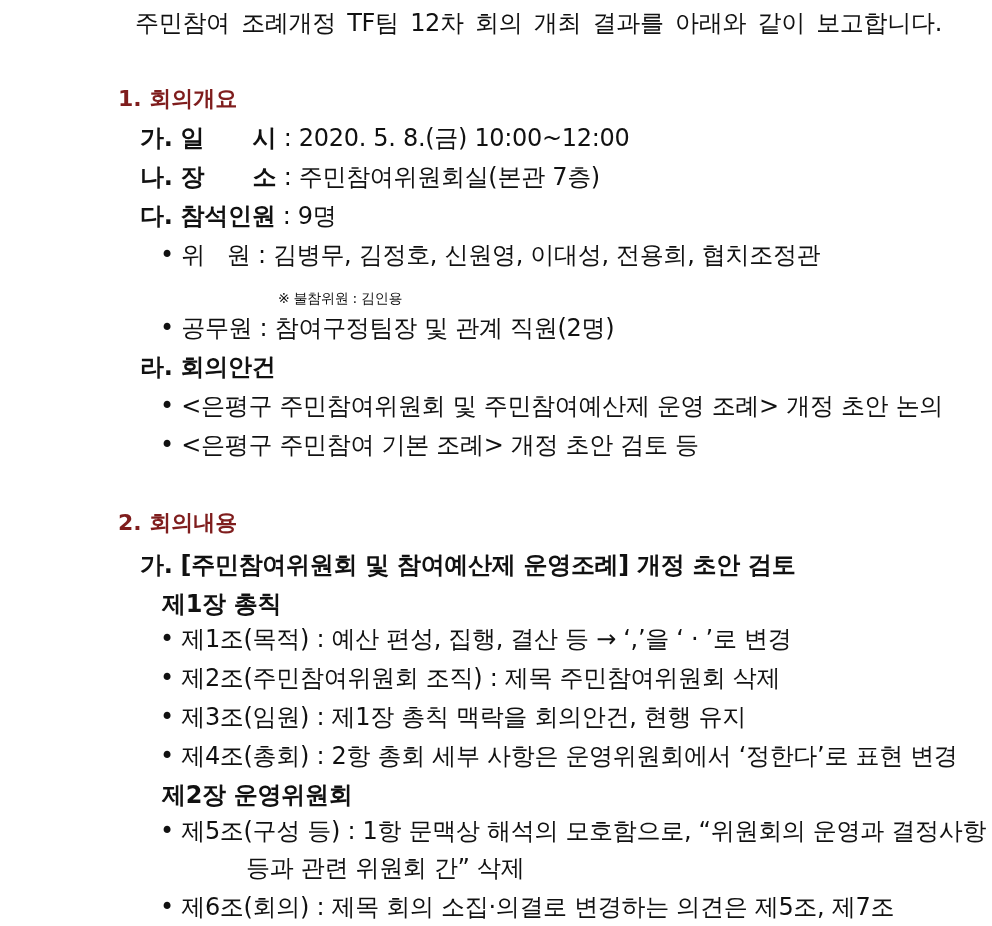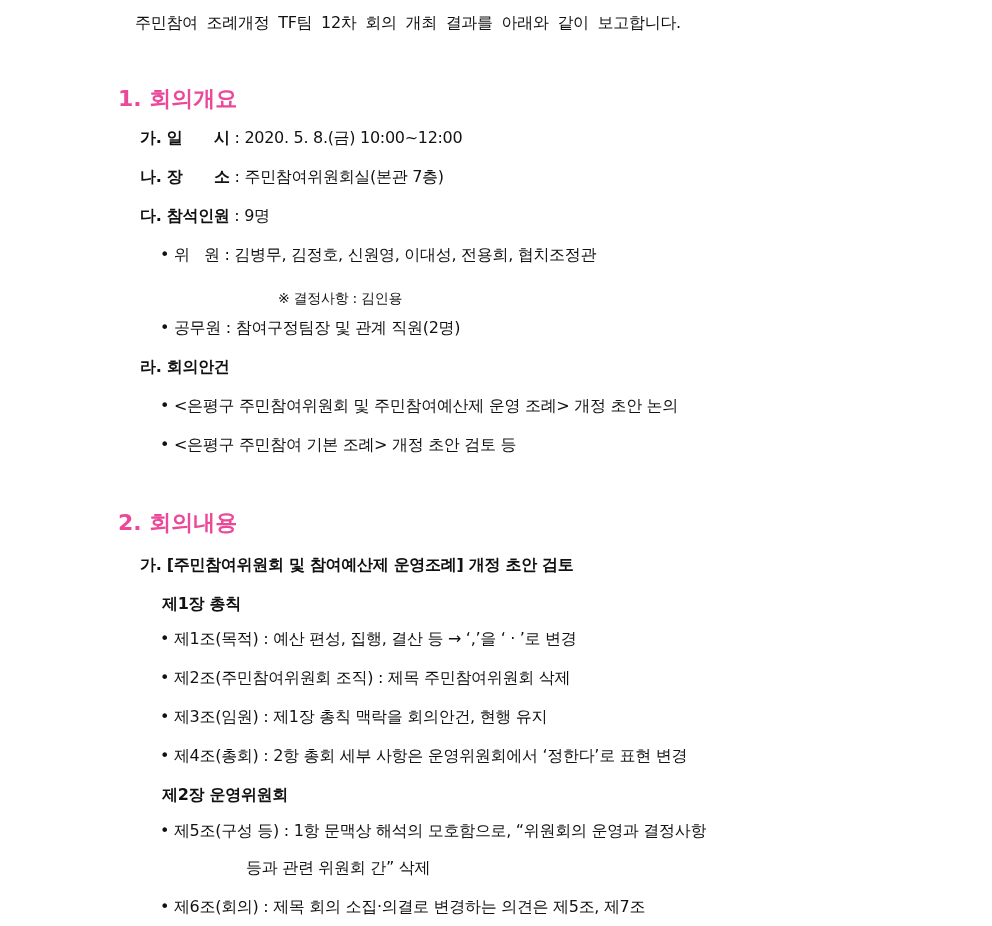--- a/index.html
+++ b/index.html
@@ -1,20 +1,20 @@
 <!DOCTYPE html>
 <html><head>
 <meta charset="utf-8">
 <style>
   html, body { margin:0; padding:0; background:#ffffff; }
   body { width:992px; height:926px; overflow:hidden; position:relative;
          font-family:"DejaVu Sans", "Liberation Sans", sans-serif; color:#111; }
-  .line { position:absolute; white-space:nowrap; font-size:16px; line-height:26px; letter-spacing:-0.3px; }
+  .line { position:absolute; white-space:nowrap; font-size:24px; line-height:26px; letter-spacing:-0.3px; }
   .intro { left:135px; top:10px; word-spacing:4px; }
-  .h1 { left:118px; font-size:22px; font-weight:bold; color:#ec4899; letter-spacing:0; }
+  .h1 { left:118px; font-size:22px; font-weight:bold; color:#7f1d1d; letter-spacing:0; }
   .sub { left:140px; }
   .bold { font-weight:bold;text-align:center; }
   .bullet { left:160px; }
   .note { left:278px; font-size:14px; }
   .chap { left:162px; font-weight:bold; }
   .cont { left:208px;margin-left:38px; }
   .u { }
 </style>
 </head>
 <body>
@@ -28,21 +28,21 @@
     <span class="bold" style="white-space:pre">가. 일      시</span><span style="white-space:pre"> : </span><span>2020. 5. 8.(금) 10:00~12:00</span>
   </div>
   <div class="line sub" style="top:164px">
     <span class="bold" style="white-space:pre">나. 장      소</span><span style="white-space:pre"> : </span><span>주민참여위원회실(본관 7층)</span>
   </div>
   <div class="line sub" style="top:203px">
     <span class="bold">다. 참석인원</span><span style="white-space:pre"> : </span><span>9명</span>
   </div>
 
   <div class="line bullet" style="top:242px;white-space:pre">• 위   원 : 김병무, 김정호, 신원영, 이대성, 전용희, 협치조정관</div>
-  <div class="line note" style="top:285px">※ 결정사항 : 김인용</div>
+  <div class="line note" style="top:285px">※ 불참위원 : 김인용</div>
   <div class="line bullet" style="top:315px">• 공무원 : 참여구정팀장 및 관계 직원(2명)</div>
 
   <div class="line sub bold" style="top:354px">라. 회의안건</div>
   <div class="line bullet" style="top:393px">• &lt;은평구 주민참여위원회 및 주민참여예산제 운영 조례&gt; 개정 초안 논의</div>
   <div class="line bullet" style="top:432px">• &lt;은평구 주민참여 기본 조례&gt; 개정 초안 검토 등</div>
 
   <div class="line h1" style="top:510px">2. 회의내용</div>
   <div class="line sub bold" style="top:552px">가. [주민참여위원회 및 참여예산제 운영조례] 개정 초안 검토</div>
   <div class="line chap" style="top:591px">제1장 총칙</div>
 

